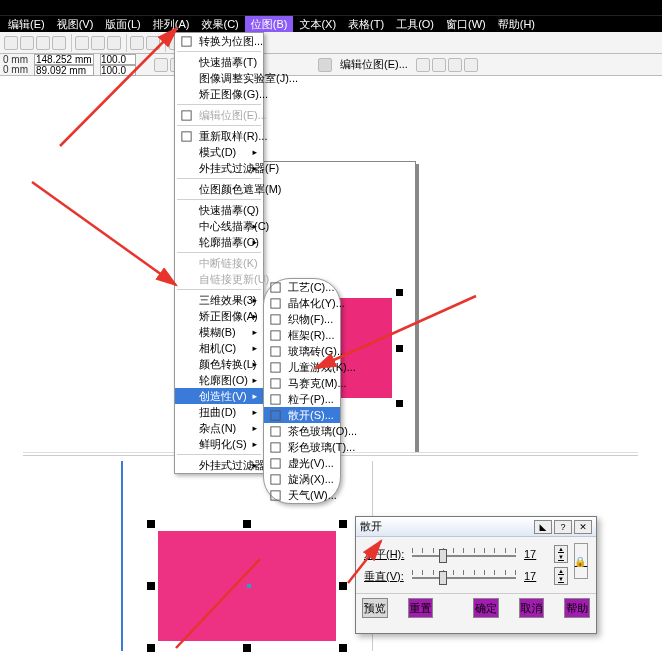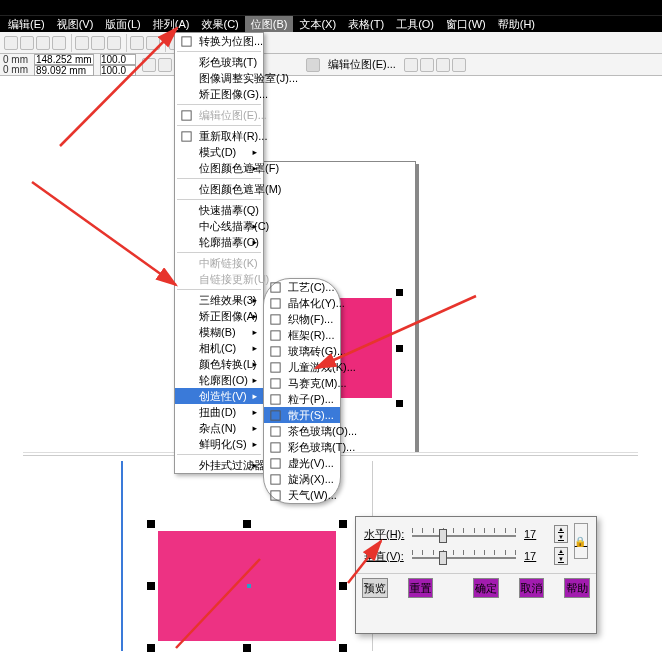--- a/index.html
+++ b/index.html
@@ -2,27 +2,27 @@
 <html><head>
 <meta charset="utf-8">
 <style>
   * { box-sizing: border-box; margin: 0; padding: 0; }
   body { font-family: Tahoma, "Microsoft YaHei", sans-serif; font-size: 11px; background: #fff; width: 662px; height: 657px; position: relative; overflow: hidden; }
 
   .app { position: relative; width: 100%; height: 100%; }
   .titlebar { background: #000; height: 16px; border-bottom: 1px solid #222; }
   .menubar { background: #000; color: #fff; height: 16px; display: flex; padding-left: 2px; }
   .menubar .mi { padding: 1px 6px; font-size: 11px; cursor: default; }
-  .menubar .mi.hl { background: #737373; }
+  .menubar .mi.hl { background: #8b5cf6; }
   .toolbar { background: #f4f4f4; border-bottom: 1px solid #bbb; height: 22px; display: flex; align-items: center; overflow: hidden; padding-left:4px;}
   .tb-sep{width:1px;height:18px;background:#c8c8c8;margin:0 3px;}
   .propbar { background: #f4f4f4; border-bottom: 1px solid #bbb; height: 22px; display: flex; align-items: center; padding-left: 3px;}
   .coord { display:flex; flex-direction:column; font-size:10px; line-height:10px; color:#333; margin-right:6px;}
   .coord input{width:60px;height:11px;font-size:10px;border:1px solid #aaa;padding:0 1px;}
-  .pct{display:flex;flex-direction:column;font-size:10px;line-height:10px;margin-right:6px;}
+  .pct{display:flex;flex-direction:column;font-size:10px;line-height:10px;margin-right:18px;}
   .pct input{width:36px;height:11px;font-size:10px;border:1px solid #aaa;}
   .tiny-ic{width:14px;height:14px;border:1px solid #bbb;background:#eee;margin-right:2px;border-radius:2px;}
   .tiny-ic.act{background:#d8d8d8;}
   .right-prop{display:flex;align-items:center;margin-left:100px;}
   .right-prop .lbl{font-size:11px;margin-left:6px;}
 
   .canvas { position: absolute; left:0; top:76px; right:0; bottom:0; background:#fff; }
   .page { position: absolute; left:186px; top:85px; width:230px; height:360px; background:#fff; box-shadow: 3px 3px 0 #888; border:1px solid #888; }
   .pinkrect{position:absolute;left:266px;top:222px;width:126px;height:100px;background:#ec2a7a;}
   .sel-handle{position:absolute;width:7px;height:7px;background:#000;}
@@ -154,21 +154,21 @@
       <div class="it">
         <span class="ic">
           <svg viewBox="0 0 14 14">
             <rect x="2" y="2" width="10" height="10" fill="none" stroke="#555"></rect>
           </svg>
         </span>
         <span>转换为位图...</span>
       </div>
       <div class="sep"></div>
       <div class="it">
-        <span>彩色玻璃(T)</span>
+        <span>快速描摹(T)</span>
       </div>
       <div class="it">
         <span>图像调整实验室(J)...</span>
       </div>
       <div class="it">
         <span>矫正图像(G)...</span>
       </div>
       <div class="sep"></div>
       <div class="it dis">
         <span class="ic">
@@ -184,21 +184,21 @@
           <svg viewBox="0 0 14 14">
             <rect x="2" y="2" width="10" height="10" fill="none" stroke="#555"></rect>
           </svg>
         </span>
         <span>重新取样(R)...</span>
       </div>
       <div class="it sub">
         <span>模式(D)</span>
       </div>
       <div class="it sub">
-        <span>位图颜色遮罩(F)</span>
+        <span>外挂式过滤器(F)</span>
       </div>
       <div class="sep"></div>
       <div class="it">
         <span>位图颜色遮罩(M)</span>
       </div>
       <div class="sep"></div>
       <div class="it">
         <span>快速描摹(Q)</span>
       </div>
       <div class="it sub">
@@ -391,20 +391,28 @@
       <div class="bh" style="right:-4px;top:-4px"></div>
       <div class="bh" style="left:-4px;top:50%;margin-top:-4px"></div>
       <div class="bh" style="right:-4px;top:50%;margin-top:-4px"></div>
       <div class="bh" style="left:-4px;bottom:-4px"></div>
       <div class="bh" style="left:50%;bottom:-4px;margin-left:-4px"></div>
       <div class="bh" style="right:-4px;bottom:-4px"></div>
     </div>
     <div class="bot-dot"></div>
 
     <div class="dlg">
+      <div class="ttl">
+        <span>散开</span>
+        <div class="winbtn">
+          <div class="wb">◣</div>
+          <div class="wb">?</div>
+          <div class="wb">✕</div>
+        </div>
+      </div>
       <div class="body">
         <div style="display:flex">
           <div style="flex:1">
             <div class="row">
               <span class="lbl">水平(H):</span>
               <div class="slider">
                 <div class="ticks">
                     <span></span>
                     <span></span>
                     <span></span>

